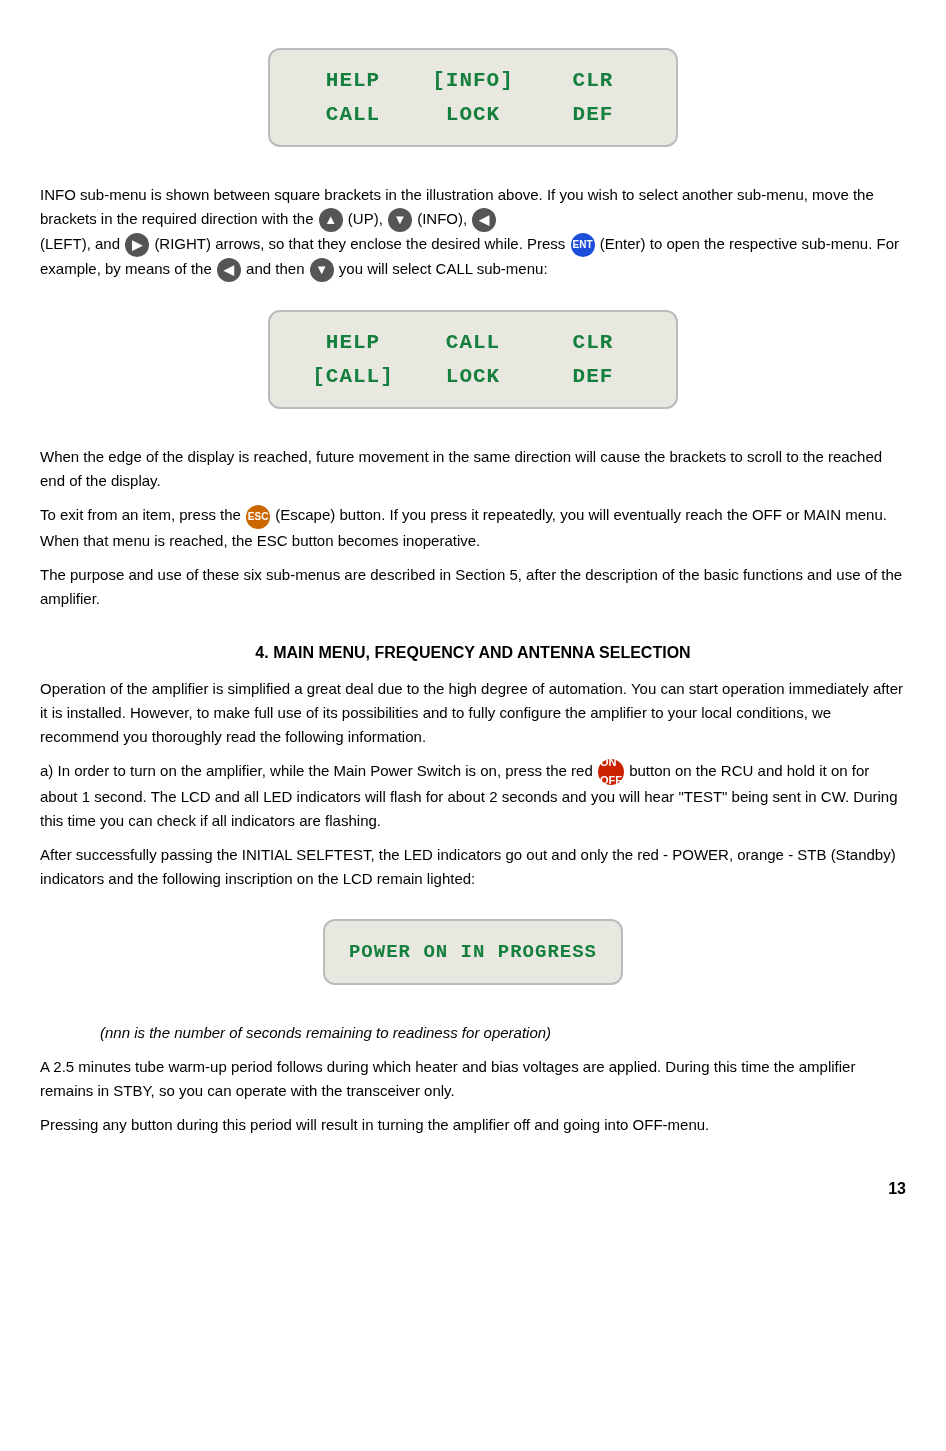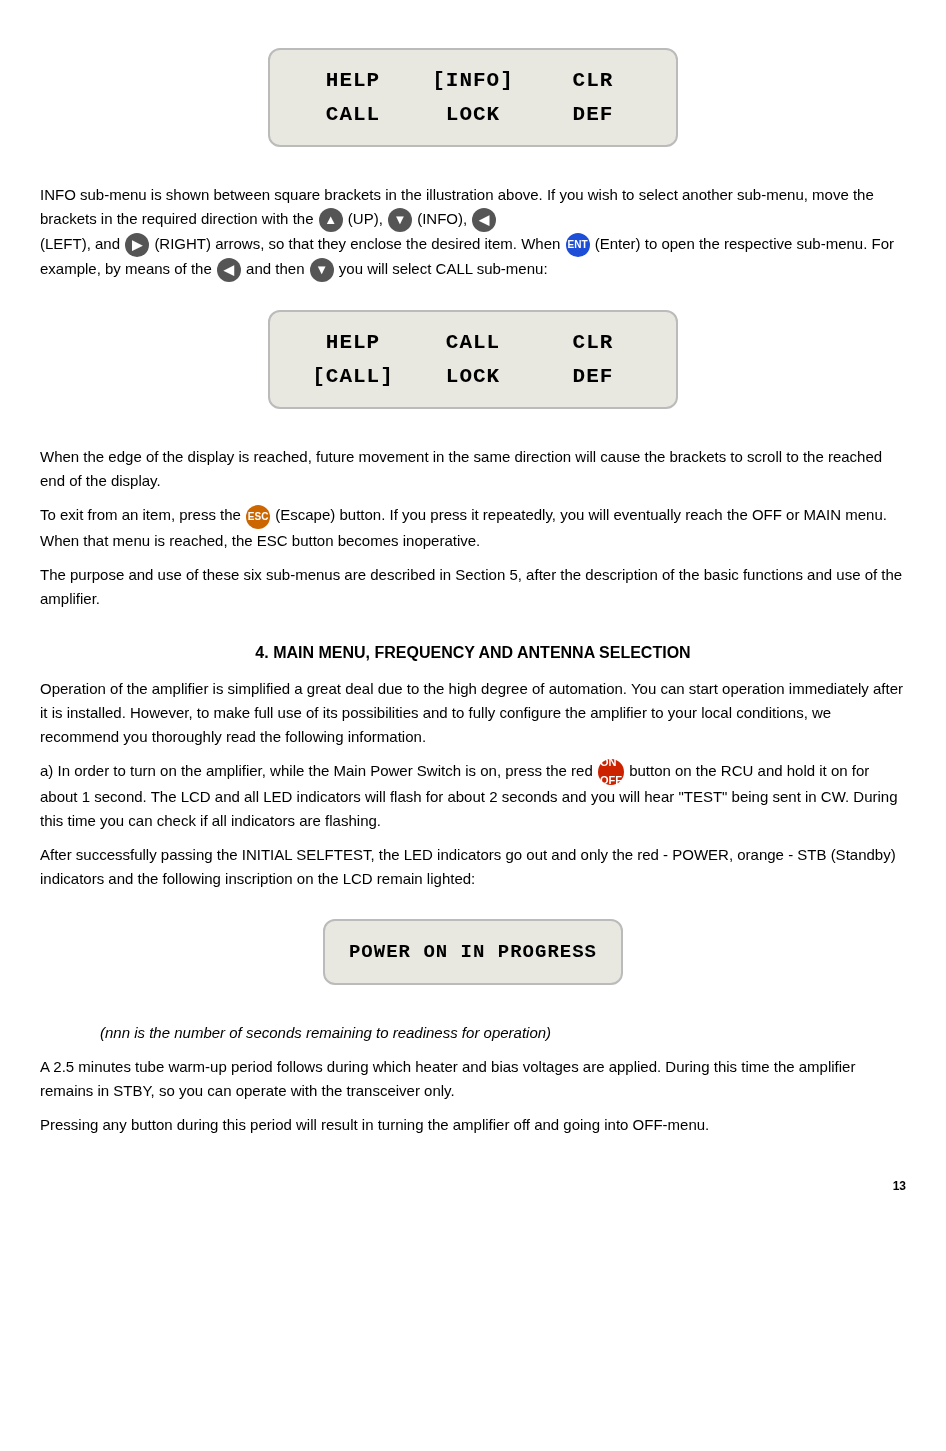--- a/index.html
+++ b/index.html
@@ -19,21 +19,21 @@
       border: 2px solid #bbb;
       border-radius: 12px;
       background: #e8e8e0;
       padding: 14px 28px;
       margin: 18px auto;
       font-family: 'Courier New', monospace;
       font-size: 22px;
       font-weight: bold;
       letter-spacing: 2px;
       line-height: 1.6;
-      color: #000000;
+      color: #15803d;
       text-align: center;
     }
 
     .lcd-box-center {
       display: flex;
       justify-content: center;
       margin: 10px 0 18px 0;
     }
 
     p {
@@ -71,21 +71,21 @@
     h2 {
       font-size: 16px;
       font-weight: bold;
       margin: 30px 0 12px 0;
       text-align: center;
     }
 
     .page-num {
       text-align: right;
       font-weight: bold;
-      font-size: 12px;
+      font-size: 16px;
       margin-top: 40px;
     }
 
     .nnn-note {
       margin-left: 60px;
       margin-bottom: 10px;
       font-style: italic;
     }
 
     .lcd-monospace {
@@ -127,21 +127,21 @@
 <p>
   <span>INFO sub-menu is shown between square brackets in the illustration above. If you wish to select another sub-menu, move the brackets in the required direction with the</span>
   <span class="circle-btn" title="UP">▲</span>
   <span>(UP),</span>
   <span class="circle-btn" title="DOWN">▼</span>
   <span>(INFO),</span>
   <span class="circle-btn" title="LEFT">◀</span>
   <br>
   <span>(LEFT), and</span>
   <span class="circle-btn" title="RIGHT">▶</span>
-  <span>(RIGHT) arrows, so that they enclose the desired item. When</span>
+  <span>(RIGHT) arrows, so that they enclose the desired while. Press</span>
   <span class="circle-btn green" title="ENT" style="font-size:10px;">ENT</span>
   <span>(Enter) to open the respective sub-menu. For example, by means of the</span>
   <span class="circle-btn" title="LEFT">◀</span>
   <span>and then</span>
   <span class="circle-btn" title="DOWN">▼</span>
   <span>you will select CALL sub-menu:</span>
 </p>
 
 <div class="lcd-box-center">
   <div class="lcd-box lcd-monospace">

